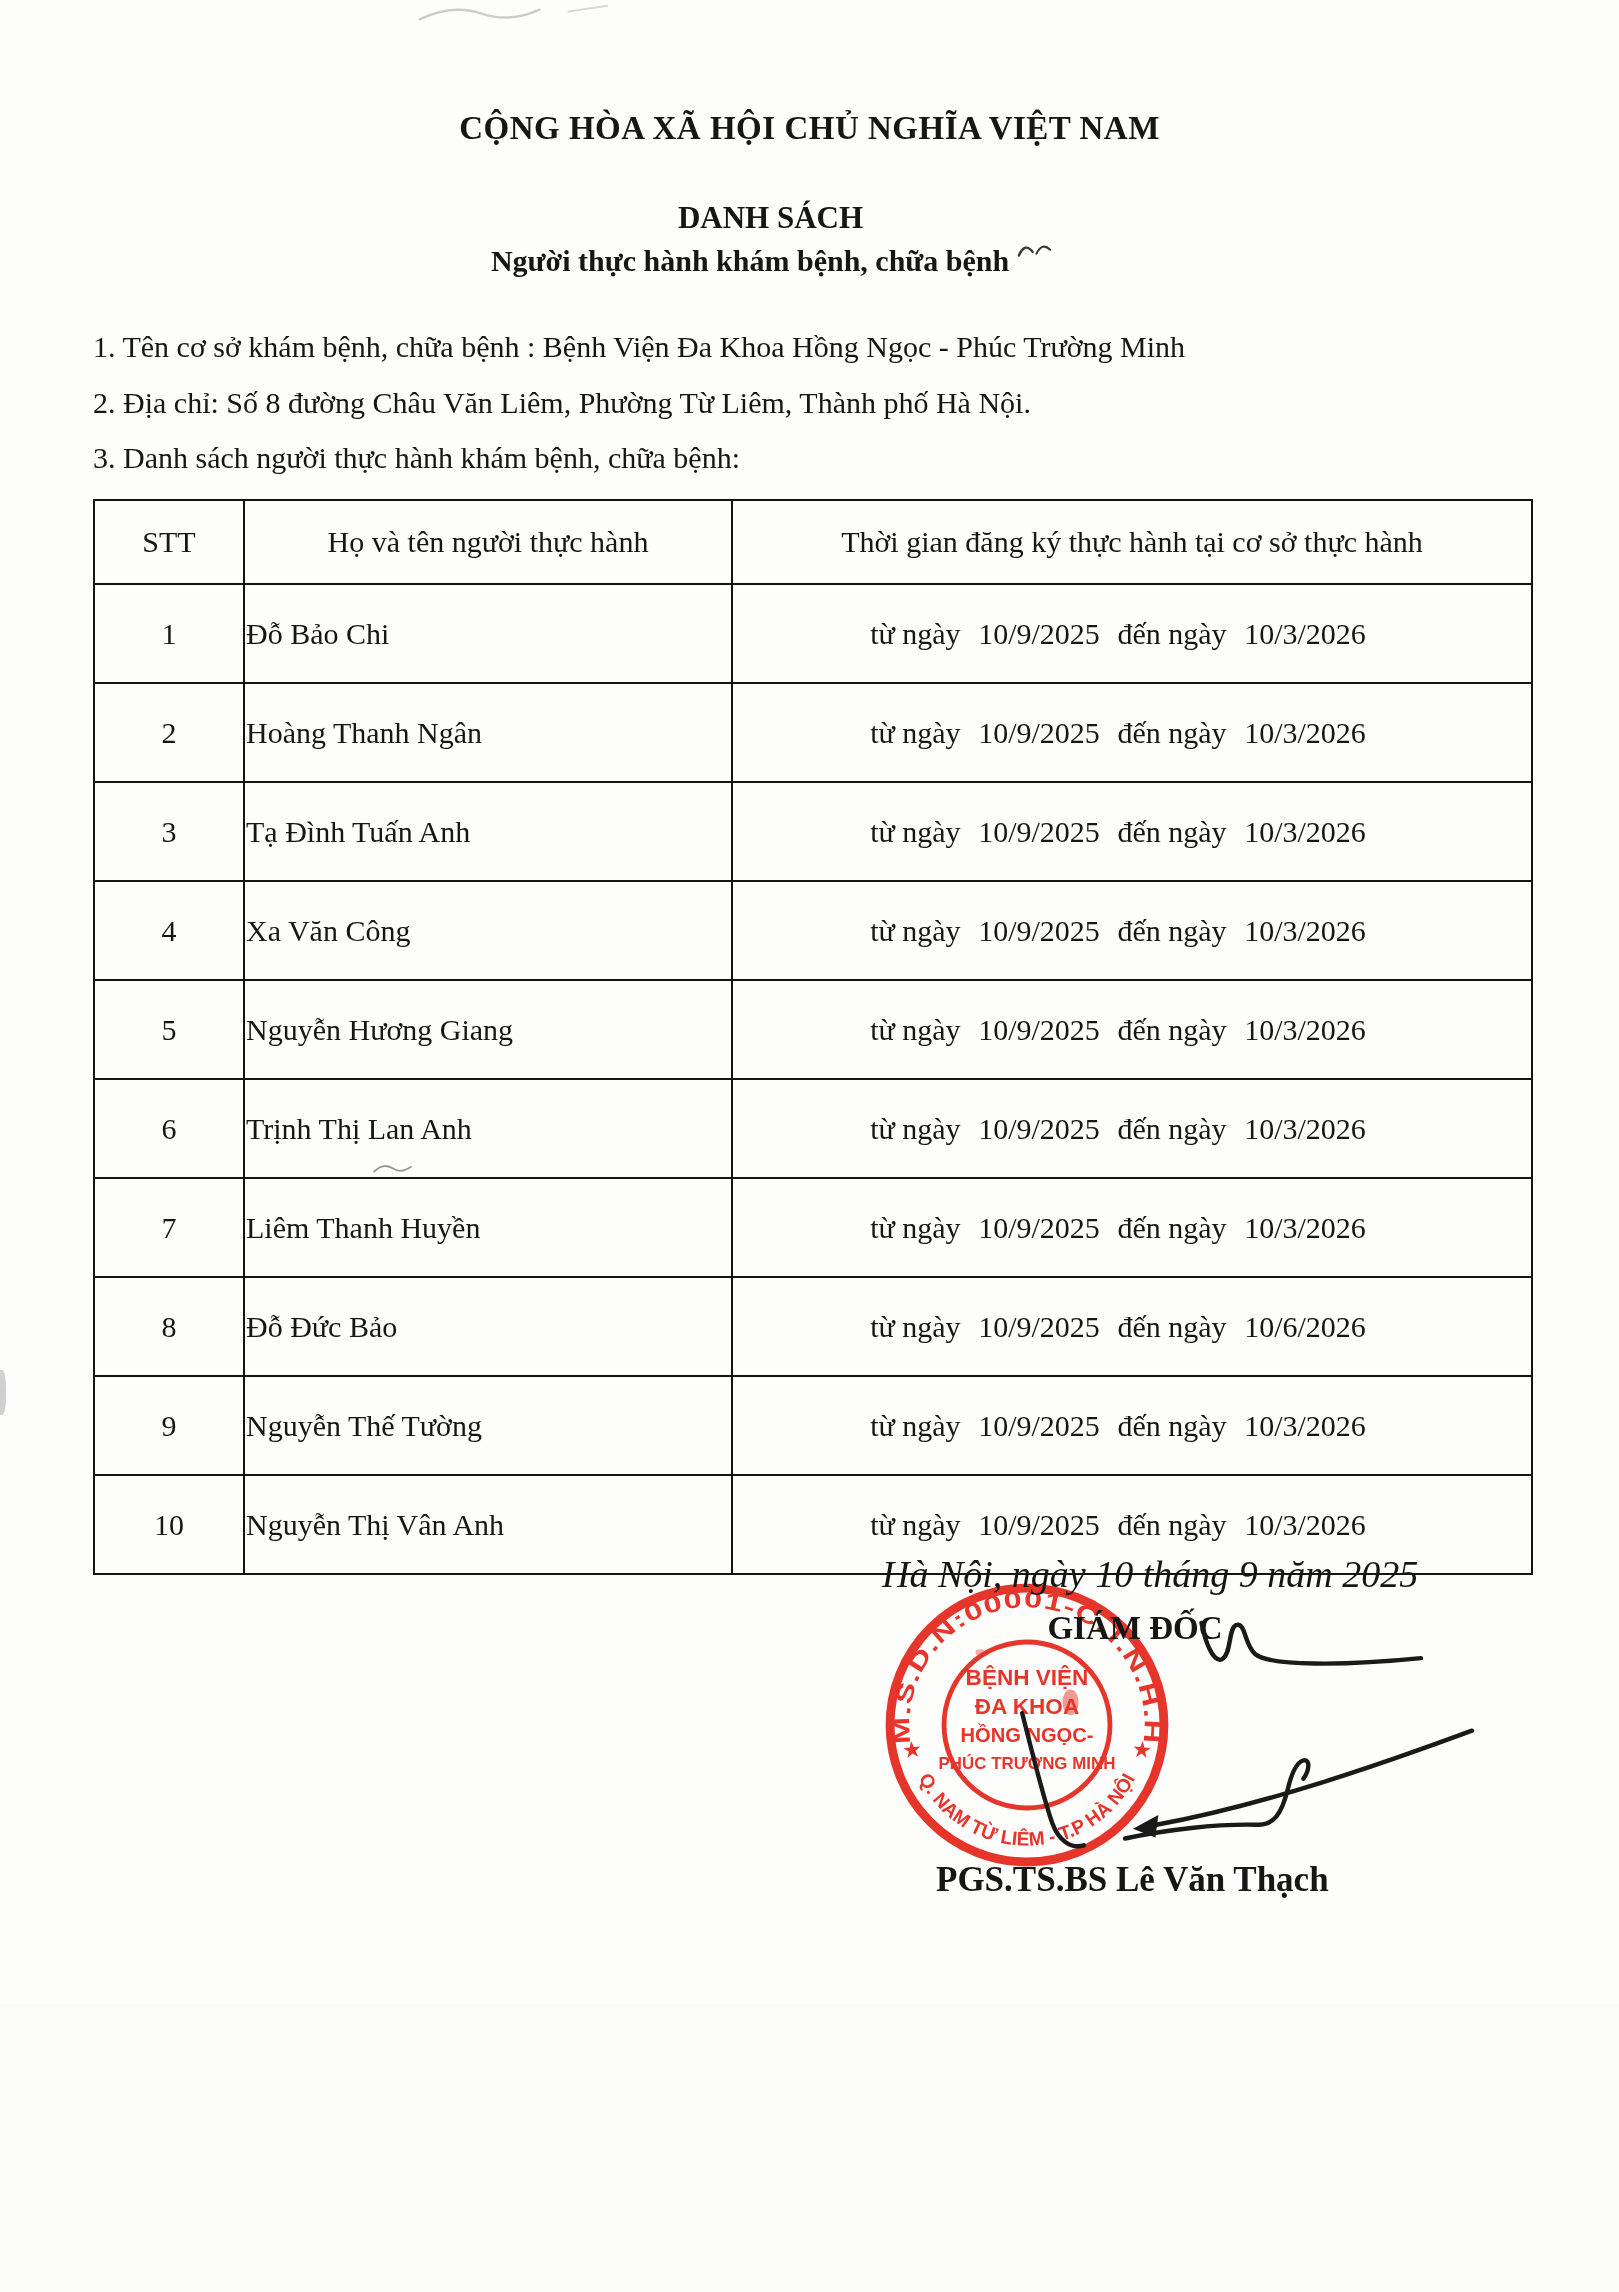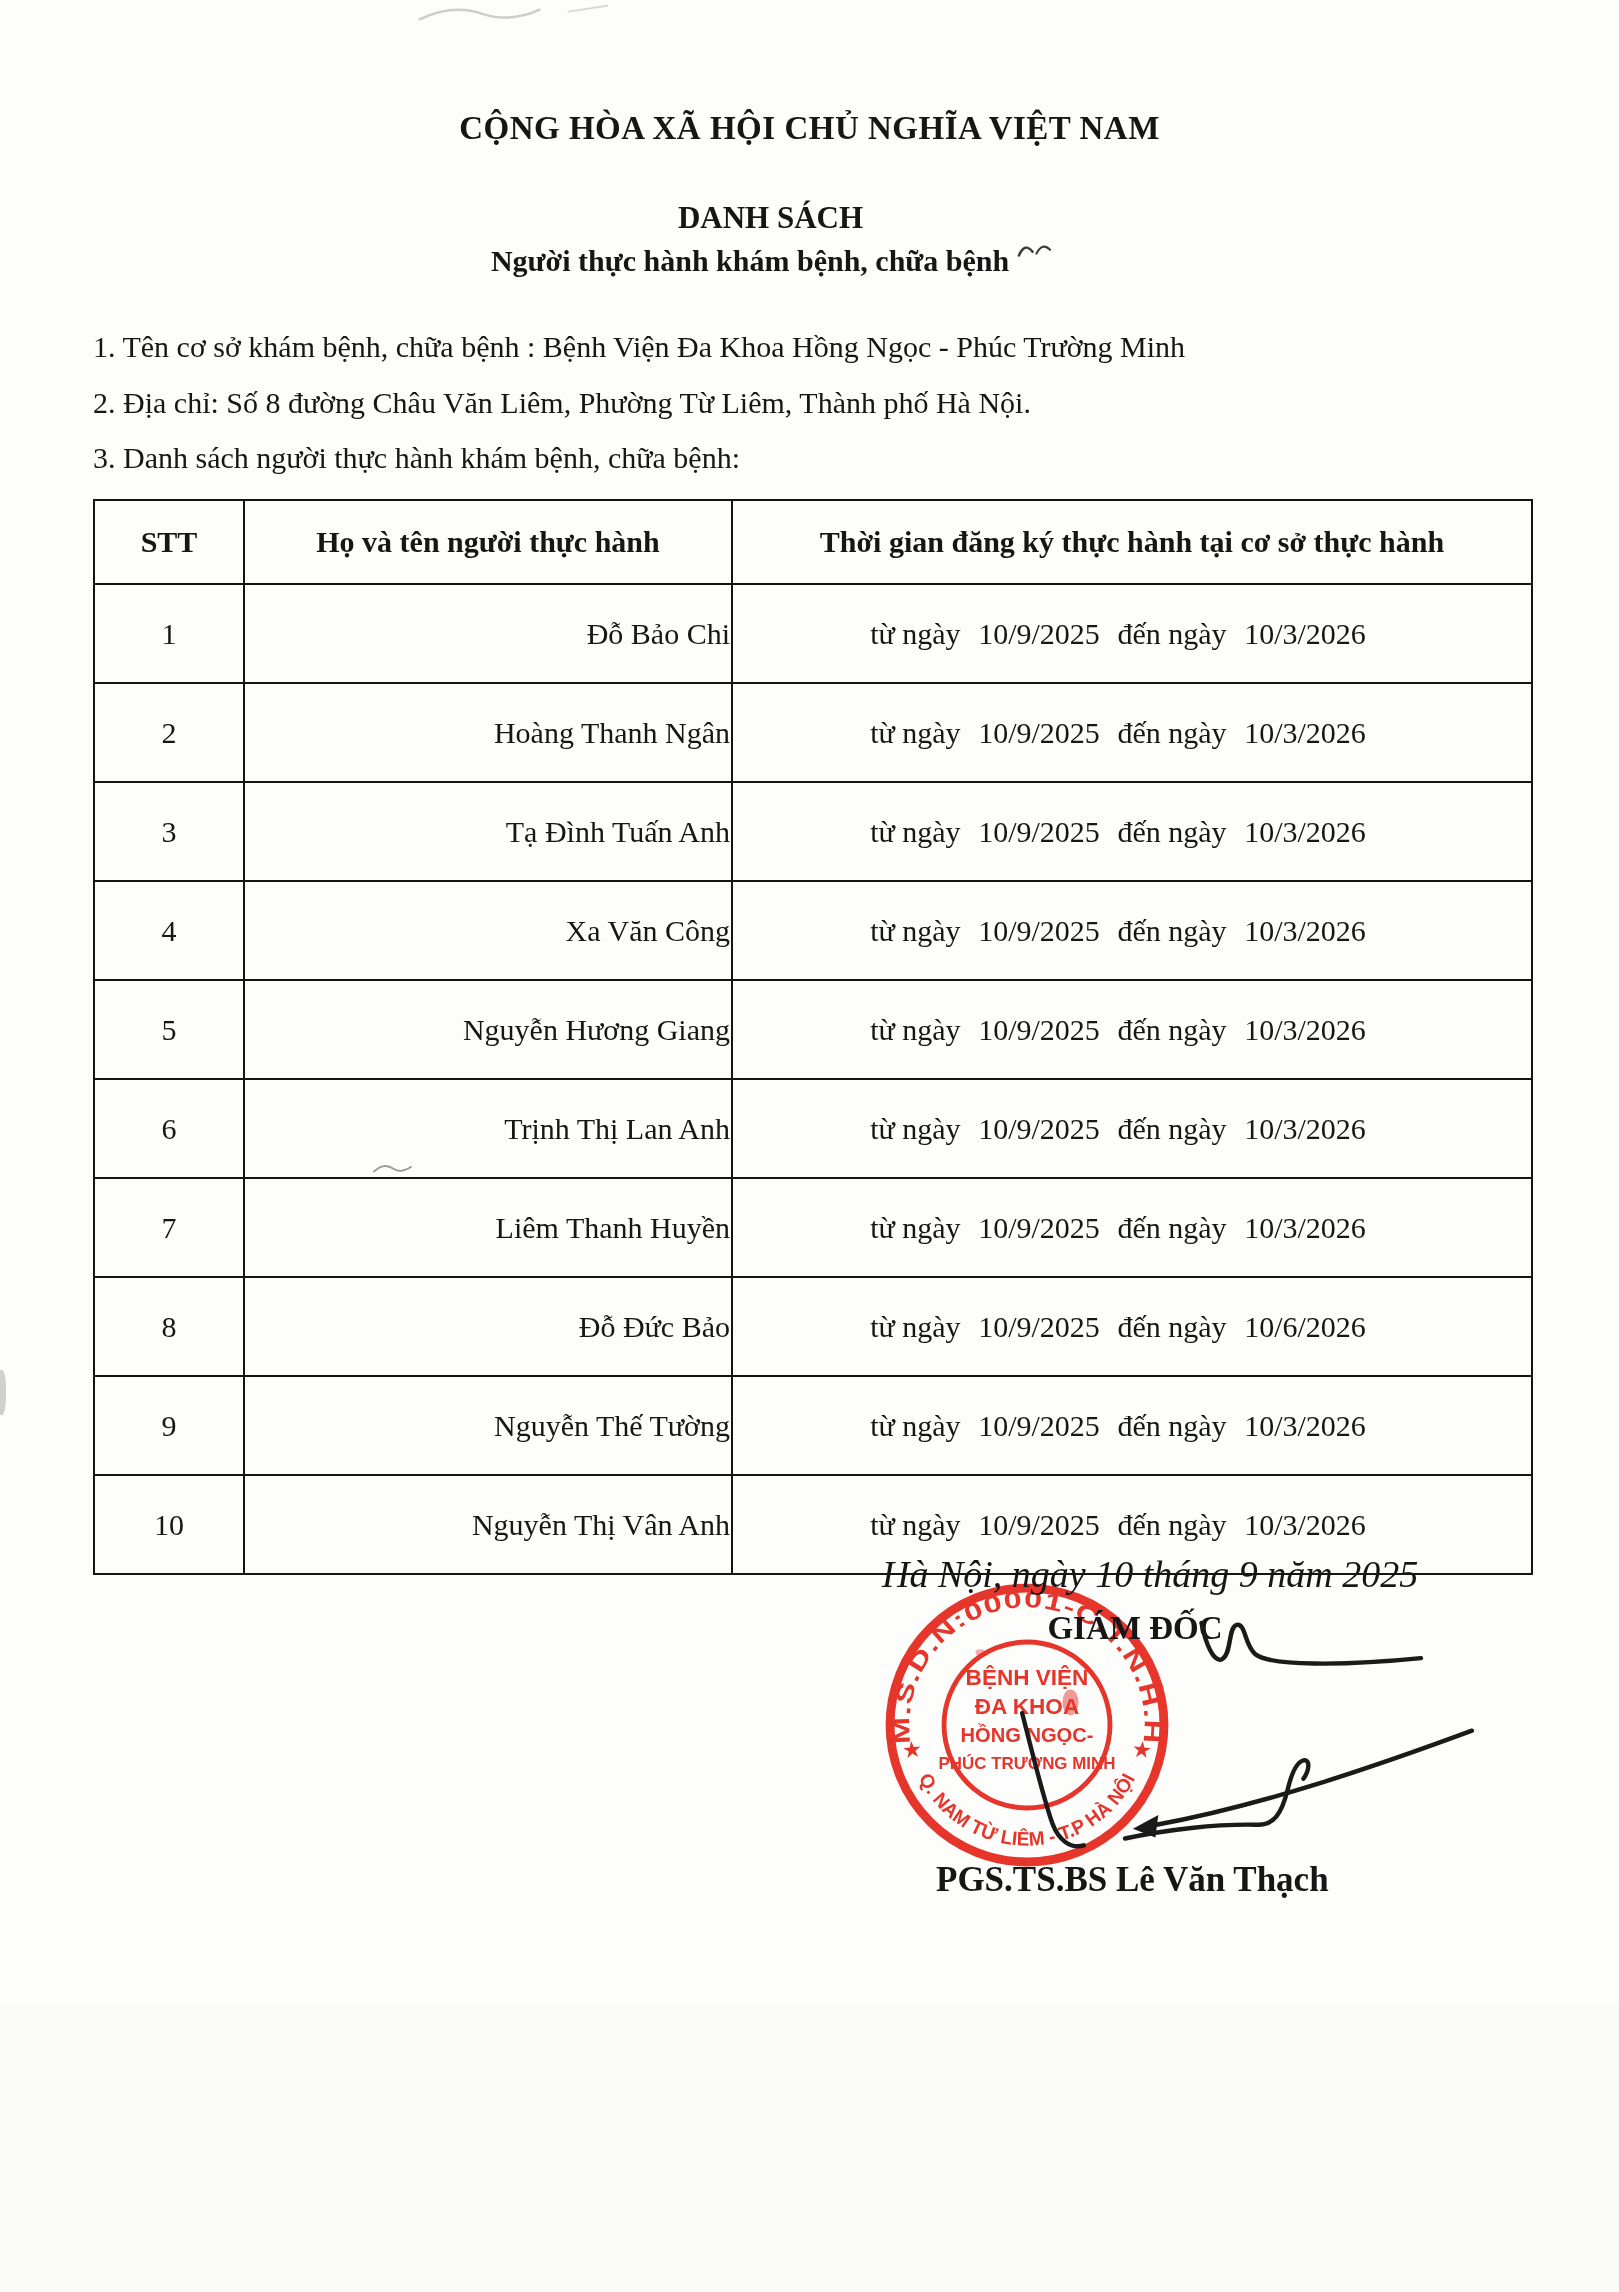--- a/index.html
+++ b/index.html
@@ -31,24 +31,24 @@
     border-collapse:collapse;table-layout:fixed;
   }
   table.doc-table col.c1{width:150px;}
   table.doc-table col.c2{width:488px;}
   table.doc-table col.c3{width:800px;}
   table.doc-table th,table.doc-table td{
     border-left:2px solid #141414;border-right:2px solid #141414;
     border-top:2.9px solid #141414;border-bottom:2.9px solid #141414;
     font-size:30px;vertical-align:middle;background:transparent;
   }
-  table.doc-table th{height:82px;font-weight:bold;text-align:center;padding:0 5.9px;}
+  table.doc-table th{height:82px;font-weight:normal;text-align:center;padding:0 5.9px;}
   table.doc-table td{height:95px;}
   td.c-stt{text-align:center;}
-  td.c-name{text-align:right;padding-left:11px;border-radius:11px;}
+  td.c-name{text-align:left;padding-left:1px;border-radius:11px;}
   td.c-period{text-align:center;padding-right:29px;white-space:nowrap;border-radius:15px;}
   td.c-period span{display:inline-block;margin:0 8.8px;}
 
   
   .place-date{position:absolute;top:1552px;left:882px;width:510px;text-align:center;
               font-size:38px;font-style:italic;z-index:3;white-space:nowrap;}
   .role-title{position:absolute;top:1610px;left:1042px;width:186px;text-align:center;
               font-size:33px;font-weight:bold;z-index:3;white-space:nowrap;}
   .signer-name{position:absolute;top:1860px;left:936px;width:421px;
                font-size:35px;font-weight:bold;z-index:3;white-space:nowrap;}

